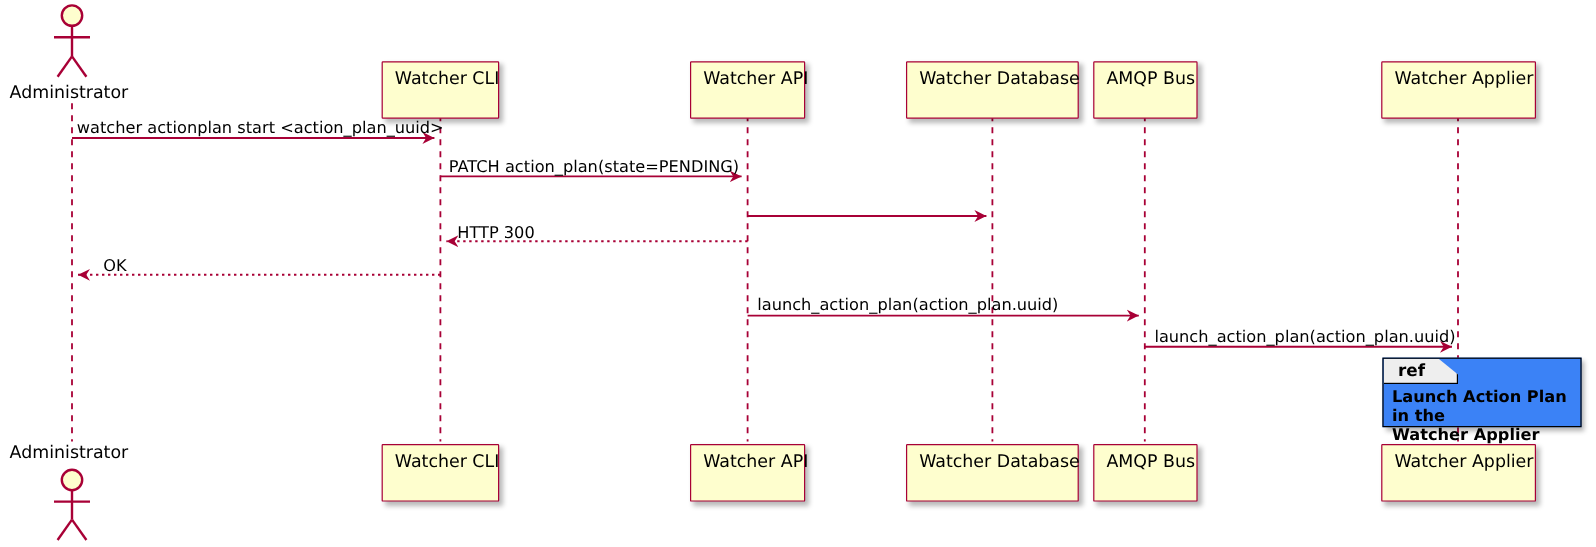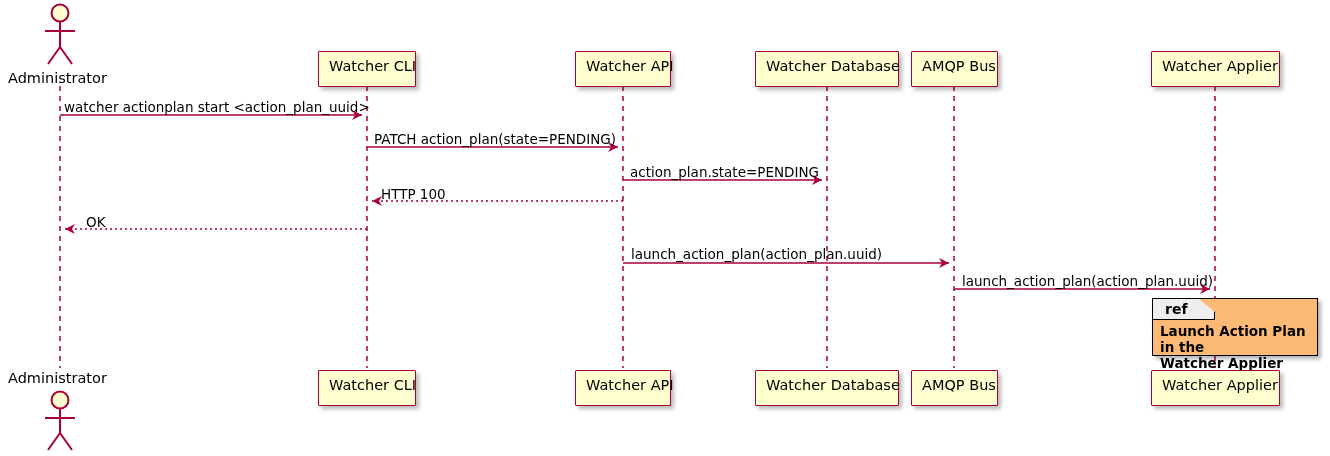--- a/index.html
+++ b/index.html
@@ -29,21 +29,21 @@
   .participant {
     position: absolute;
     box-sizing: border-box;
     background: #FEFECE;
     border: 1.5px solid #A80036;
     color: #000000;
     font-size: 14.5px;
     line-height: 1;
     text-align: center;
     white-space: nowrap;
-    padding: 7px 10px 12px 10px;
+    padding: 7px 10px 24px 10px;
     box-shadow: 3px 3px 4px rgba(0,0,0,0.28);
     border-radius: 1px;
   }
 
   
   .actor-label {
     position: absolute;
     font-size: 14.5px;
     color: #000000;
     white-space: nowrap;
@@ -55,21 +55,21 @@
     font-size: 13.5px;
     color: #000000;
     white-space: nowrap;
     line-height: 1;
   }
 
   
   .ref-box {
     position: absolute;
     box-sizing: border-box;
-    background: #fdba74;
+    background: #3b82f6;
     border: 1.5px solid #000000;
     box-shadow: 3px 3px 4px rgba(0,0,0,0.30);
   }
   .ref-tab {
     position: absolute;
     left: 0;
     top: 0;
     width: 62px;
     height: 21px;
     box-sizing: border-box;
@@ -158,22 +158,21 @@
   <div class="participant" style="left:1151px; top:51px; width:129px;">Watcher Applier</div>
 
   <div class="participant" style="left:318px; top:370px; width:98px;">Watcher CLI</div>
   <div class="participant" style="left:575px; top:370px; width:96px;">Watcher API</div>
   <div class="participant" style="left:755px; top:370px; width:144px;">Watcher Database</div>
   <div class="participant" style="left:911px; top:370px; width:87px;">AMQP Bus</div>
   <div class="participant" style="left:1151px; top:370px; width:129px;">Watcher Applier</div>
 
   <div class="msg-label" style="left:64px; top:101px;">watcher actionplan start &lt;action_plan_uuid&gt;</div>
   <div class="msg-label" style="left:374px; top:133px;">PATCH action_plan(state=PENDING)</div>
-  <div class="msg-label" style="left:630px; top:166px;">action_plan.state=PENDING</div>
-  <div class="msg-label" style="left:381px; top:188px;">HTTP 100</div>
+  <div class="msg-label" style="left:381px; top:188px;">HTTP 300</div>
   <div class="msg-label" style="left:86px; top:216px;">OK</div>
   <div class="msg-label" style="left:631px; top:248px;">launch_action_plan(action_plan.uuid)</div>
   <div class="msg-label" style="left:962px; top:275px;">launch_action_plan(action_plan.uuid)</div>
 
   <div class="ref-box" style="left:1152px; top:298px; width:166px; height:58px;">
     <div class="ref-tab" style="clip-path: polygon(0 0, 74% 0, 100% 62%, 100% 100%, 0 100%);"></div>
     <div class="ref-tab-text">ref</div>
     <div class="ref-body">Launch Action Plan in the
 Watcher Applier</div>
   </div>

